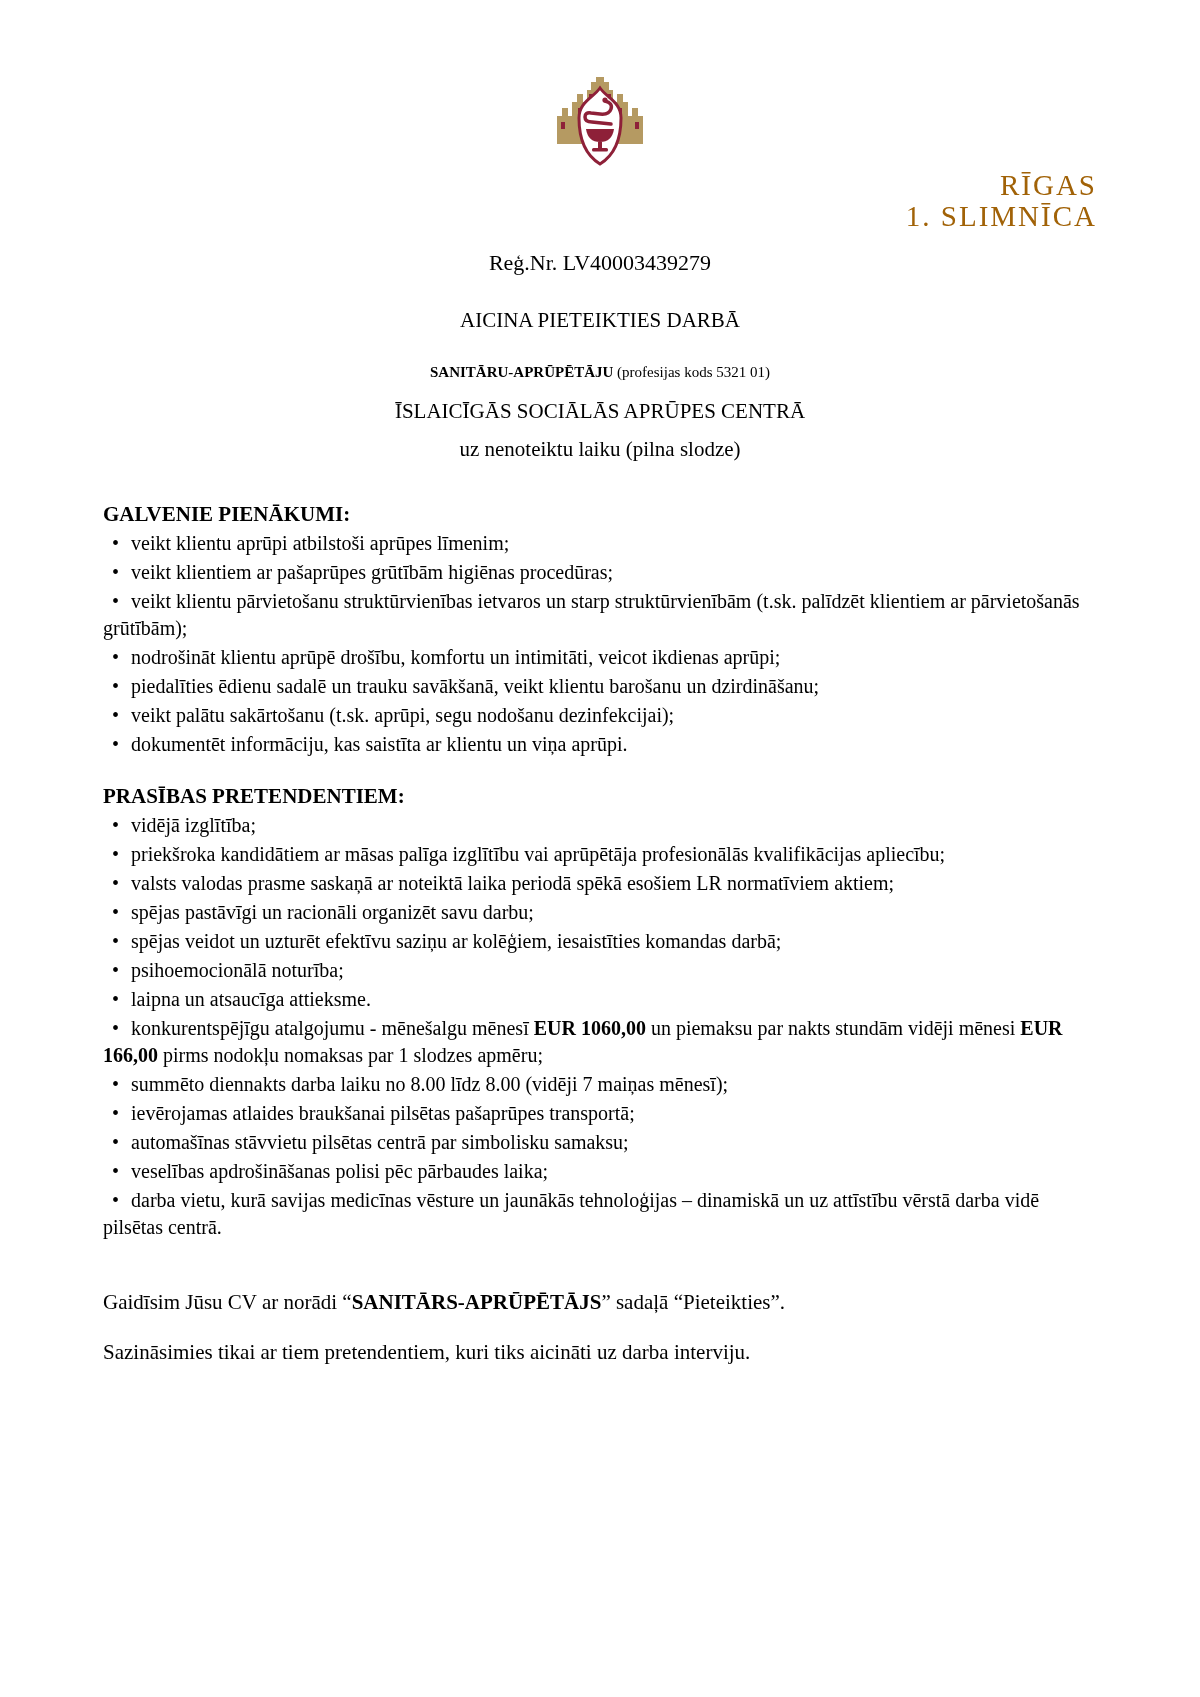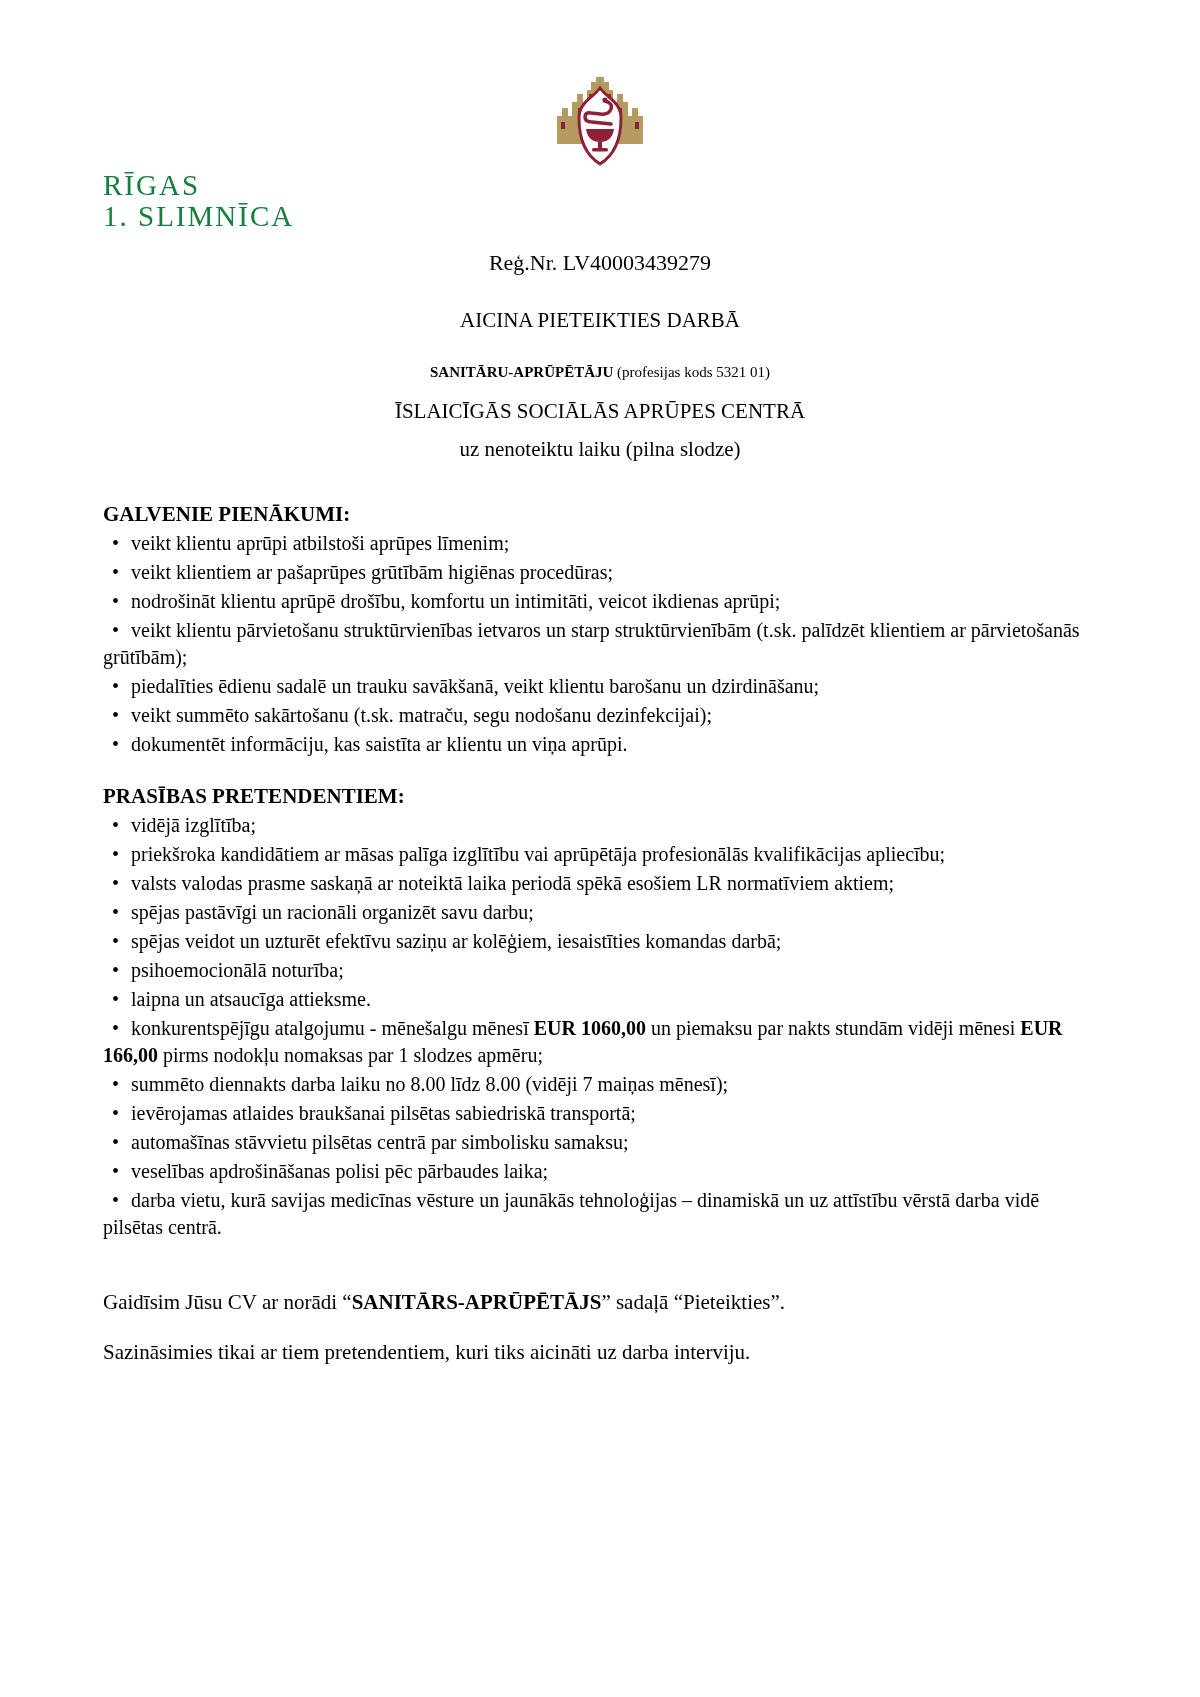--- a/index.html
+++ b/index.html
@@ -4,21 +4,21 @@
 <style>
   html,body{margin:0;padding:0;}
   body{
     width:1200px;height:1697px;background:#ffffff;color:#000;
     font-family:"Liberation Serif", serif;
     -webkit-font-smoothing:antialiased;
   }
   .page{width:1200px;height:1697px;box-sizing:border-box;padding:0 103px;overflow:hidden;}
   .center{text-align:center;}
   .crest{width:130px;height:100px;margin:70px auto 0;display:block;}
-  .org-name{text-align:left;color:#15803d;font-size:29px;line-height:31px;letter-spacing:2px;}
+  .org-name{text-align:right;color:#a16207;font-size:29px;line-height:31px;letter-spacing:2px;}
   .regnr{font-size:22px;margin:18px 0 0;}
   .invite{font-size:21px;margin:32px 0 0;}
   .pos{font-size:15px;line-height:27px;margin:26px 0 0;}
   .dept{font-size:21px;line-height:27px;margin:12px;}
   .terms{font-size:21px;margin:11px 0 0;}
   h2.h{font-size:21px;font-weight:bold;margin:26px 0 3px;}
   section.first h2.h{margin-top:40px;}
   p.bullet{font-size:20px;line-height:27px;margin:2px 0 0;}
   .dot{display:inline-block;width:28px;text-indent:9px;}
   .b{font-weight:bold;}
@@ -63,24 +63,24 @@
   <p class="center pos"><span class="b">SANITĀRU-APRŪPĒTĀJU</span><span> (profesijas kods 5321 01)</span></p>
   <p class="center dept">ĪSLAICĪGĀS SOCIĀLĀS APRŪPES CENTRĀ</p>
 
   <p class="center terms">uz nenoteiktu laiku (pilna slodze)</p>
 
   <section class="first">
     <h2 class="h">GALVENIE PIENĀKUMI:</h2>
     <div>
         <p class="bullet"><span class="dot">•</span><span>veikt klientu aprūpi atbilstoši aprūpes līmenim;</span></p>
         <p class="bullet"><span class="dot">•</span><span>veikt klientiem ar pašaprūpes grūtībām higiēnas procedūras;</span></p>
+        <p class="bullet"><span class="dot">•</span><span>veikt klientu pārvietošanu struktūrvienības ietvaros un starp struktūrvienībām (t.sk. palīdzēt klientiem ar pārvietošanās grūtībām);</span></p>
         <p class="bullet"><span class="dot">•</span><span>nodrošināt klientu aprūpē drošību, komfortu un intimitāti, veicot ikdienas aprūpi;</span></p>
-        <p class="bullet"><span class="dot">•</span><span>veikt klientu pārvietošanu struktūrvienības ietvaros un starp struktūrvienībām (t.sk. palīdzēt klientiem ar pārvietošanās grūtībām);</span></p>
         <p class="bullet"><span class="dot">•</span><span>piedalīties ēdienu sadalē un trauku savākšanā, veikt klientu barošanu un dzirdināšanu;</span></p>
-        <p class="bullet"><span class="dot">•</span><span>veikt summēto sakārtošanu (t.sk. matraču, segu nodošanu dezinfekcijai);</span></p>
+        <p class="bullet"><span class="dot">•</span><span>veikt palātu sakārtošanu (t.sk. aprūpi, segu nodošanu dezinfekcijai);</span></p>
         <p class="bullet"><span class="dot">•</span><span>dokumentēt informāciju, kas saistīta ar klientu un viņa aprūpi.</span></p>
       </div>
   </section>
 
   <section>
     <h2 class="h">PRASĪBAS PRETENDENTIEM:</h2>
     <div>
         <p class="bullet"><span class="dot">•</span><span>vidējā izglītība;</span></p>
         <p class="bullet"><span class="dot">•</span><span>priekšroka kandidātiem ar māsas palīga izglītību vai aprūpētāja profesionālās kvalifikācijas apliecību;</span></p>
         <p class="bullet"><span class="dot">•</span><span>valsts valodas prasme saskaņā ar noteiktā laika periodā spēkā esošiem LR normatīviem aktiem;</span></p>
@@ -88,21 +88,21 @@
         <p class="bullet"><span class="dot">•</span><span>spējas veidot un uzturēt efektīvu saziņu ar kolēģiem, iesaistīties komandas darbā;</span></p>
         <p class="bullet"><span class="dot">•</span><span>psihoemocionālā noturība;</span></p>
         <p class="bullet"><span class="dot">•</span><span>laipna un atsaucīga attieksme.</span></p>
       </div>
   </section>
 
   <section>
     <div>
         <p class="bullet"><span class="dot">•</span><span>konkurentspējīgu atalgojumu - mēnešalgu mēnesī </span><span class="b">EUR 1060,00</span><span> un piemaksu par nakts stundām vidēji mēnesi </span><span class="b">EUR 166,00</span><span> pirms nodokļu nomaksas par 1 slodzes apmēru;</span></p>
         <p class="bullet"><span class="dot">•</span><span>summēto diennakts darba laiku no 8.00 līdz 8.00 (vidēji 7 maiņas mēnesī);</span></p>
-        <p class="bullet"><span class="dot">•</span><span>ievērojamas atlaides braukšanai pilsētas sabiedriskā transportā;</span></p>
+        <p class="bullet"><span class="dot">•</span><span>ievērojamas atlaides braukšanai pilsētas pašaprūpes transportā;</span></p>
         <p class="bullet"><span class="dot">•</span><span>automašīnas stāvvietu pilsētas centrā par simbolisku samaksu;</span></p>
         <p class="bullet"><span class="dot">•</span><span>veselības apdrošināšanas polisi pēc pārbaudes laika;</span></p>
         <p class="bullet"><span class="dot">•</span><span>darba vietu, kurā savijas medicīnas vēsture un jaunākās tehnoloģijas – dinamiskā un uz attīstību vērstā darba vidē pilsētas centrā.</span></p>
       </div>
   </section>
 
   <p class="foot"><span>Gaidīsim Jūsu CV ar norādi “</span><span class="b">SANITĀRS-APRŪPĒTĀJS</span><span>” sadaļā “Pieteikties”.</span></p>
   <p class="foot">Sazināsimies tikai ar tiem pretendentiem, kuri tiks aicināti uz darba interviju.</p>
 
 </div>

